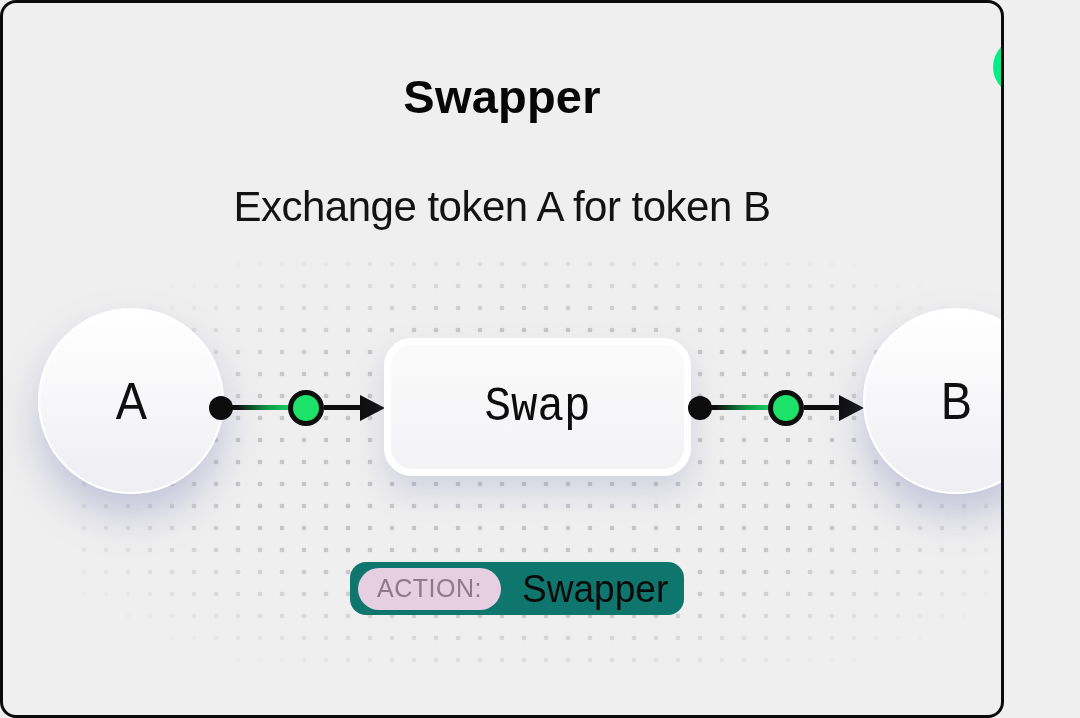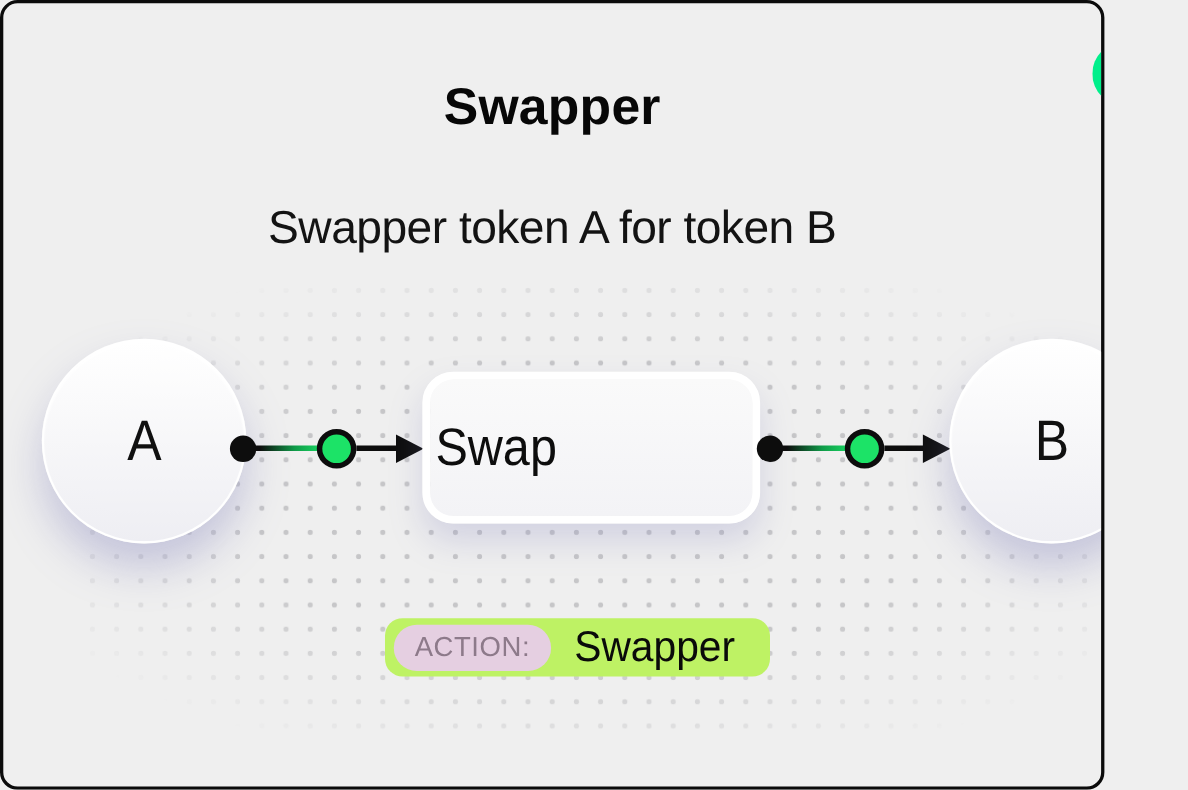--- a/index.html
+++ b/index.html
@@ -88,20 +88,22 @@
     top: 335px;
     width: 307px;
     height: 138px;
     box-sizing: border-box;
     border: 7px solid #ffffff;
     border-radius: 28px;
     background: linear-gradient(180deg, #fafafa 0%, #f3f3f6 100%);
     box-shadow: 0 16px 30px rgba(128, 128, 186, 0.25);
     display: flex;
     align-items: center;
+    justify-content: center;
+    font-family: Liberation Mono, monospace;
   }
   .swap-label {
     font-size: 48px;
     font-weight: 400;
     color: #0d0d0d;
     transform: scaleX(0.92);
   }
   .conn-dot {
     position: absolute;
     width: 24px;
@@ -136,24 +138,24 @@
     border-top: 13px solid transparent;
     border-bottom: 13px solid transparent;
     border-left: 25px solid #0d0d0d;
   }
   .action-badge {
     position: absolute;
     left: 347px;
     top: 559px;
     height: 53px;
     border-radius: 16px;
-    background: #bef264;
+    background: #0f766e;
     display: inline-flex;
     align-items: center;
-    padding: 0 24px 0 8px;
+    padding: 0 8px 0 8px;
   }
   .action-label {
     display: inline-flex;
     align-items: center;
     height: 42px;
     padding: 0 19px;
     border-radius: 21px;
     background: #e5cfe1;
     color: #8d7a8a;
     font-size: 25px;
@@ -170,21 +172,21 @@
   }
 </style>
 </head>
 <body>
 
 <div class="card">
 
   <div class="dots"></div>
 
   <div class="title">Swapper</div>
-  <div class="subtitle">Swapper token A for token B</div>
+  <div class="subtitle">Exchange token A for token B</div>
 
   <div class="logo">
     <svg width="58" height="58" viewBox="0 0 100 100" aria-hidden="true">
       <circle cx="50" cy="50" r="50" fill="#00ef8b"></circle>
       <circle cx="37" cy="62" r="16.5" fill="none" stroke="#ffffff" stroke-width="13"></circle>
       <path d="M46,64 L46,41 Q46,21 66,21 L88,21 L88,34 L67,34 Q60,34 60,42 L60,64 Z" fill="#ffffff"></path>
       <rect x="60" y="43.5" width="15" height="14" fill="#ffffff"></rect>
       <rect x="46" y="43.5" width="14" height="14" fill="#00ef8b"></rect>
     </svg>
   </div>

